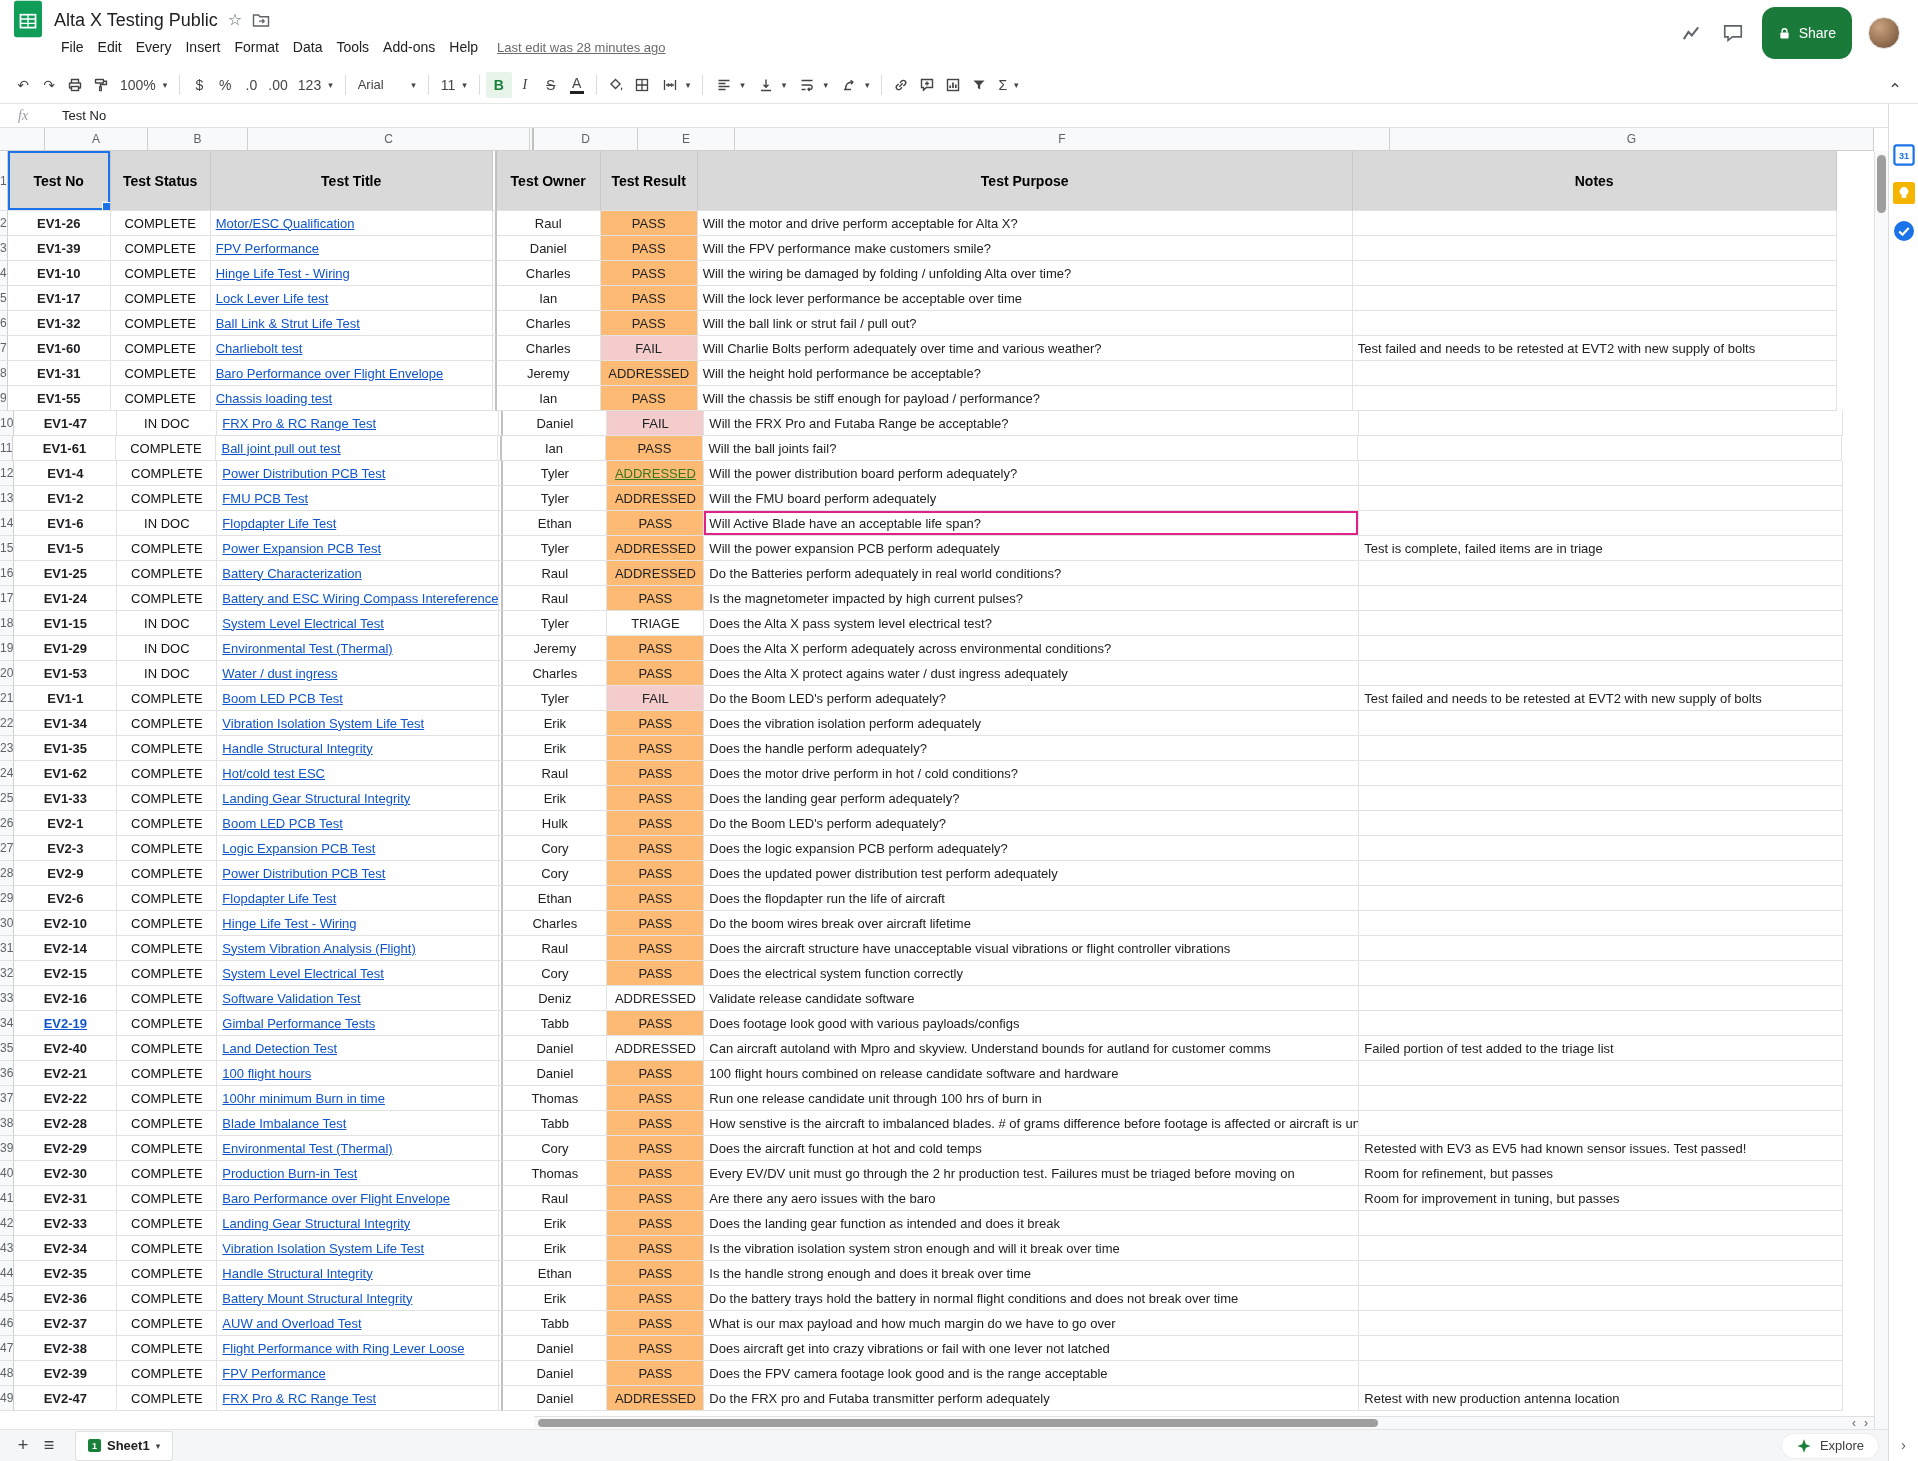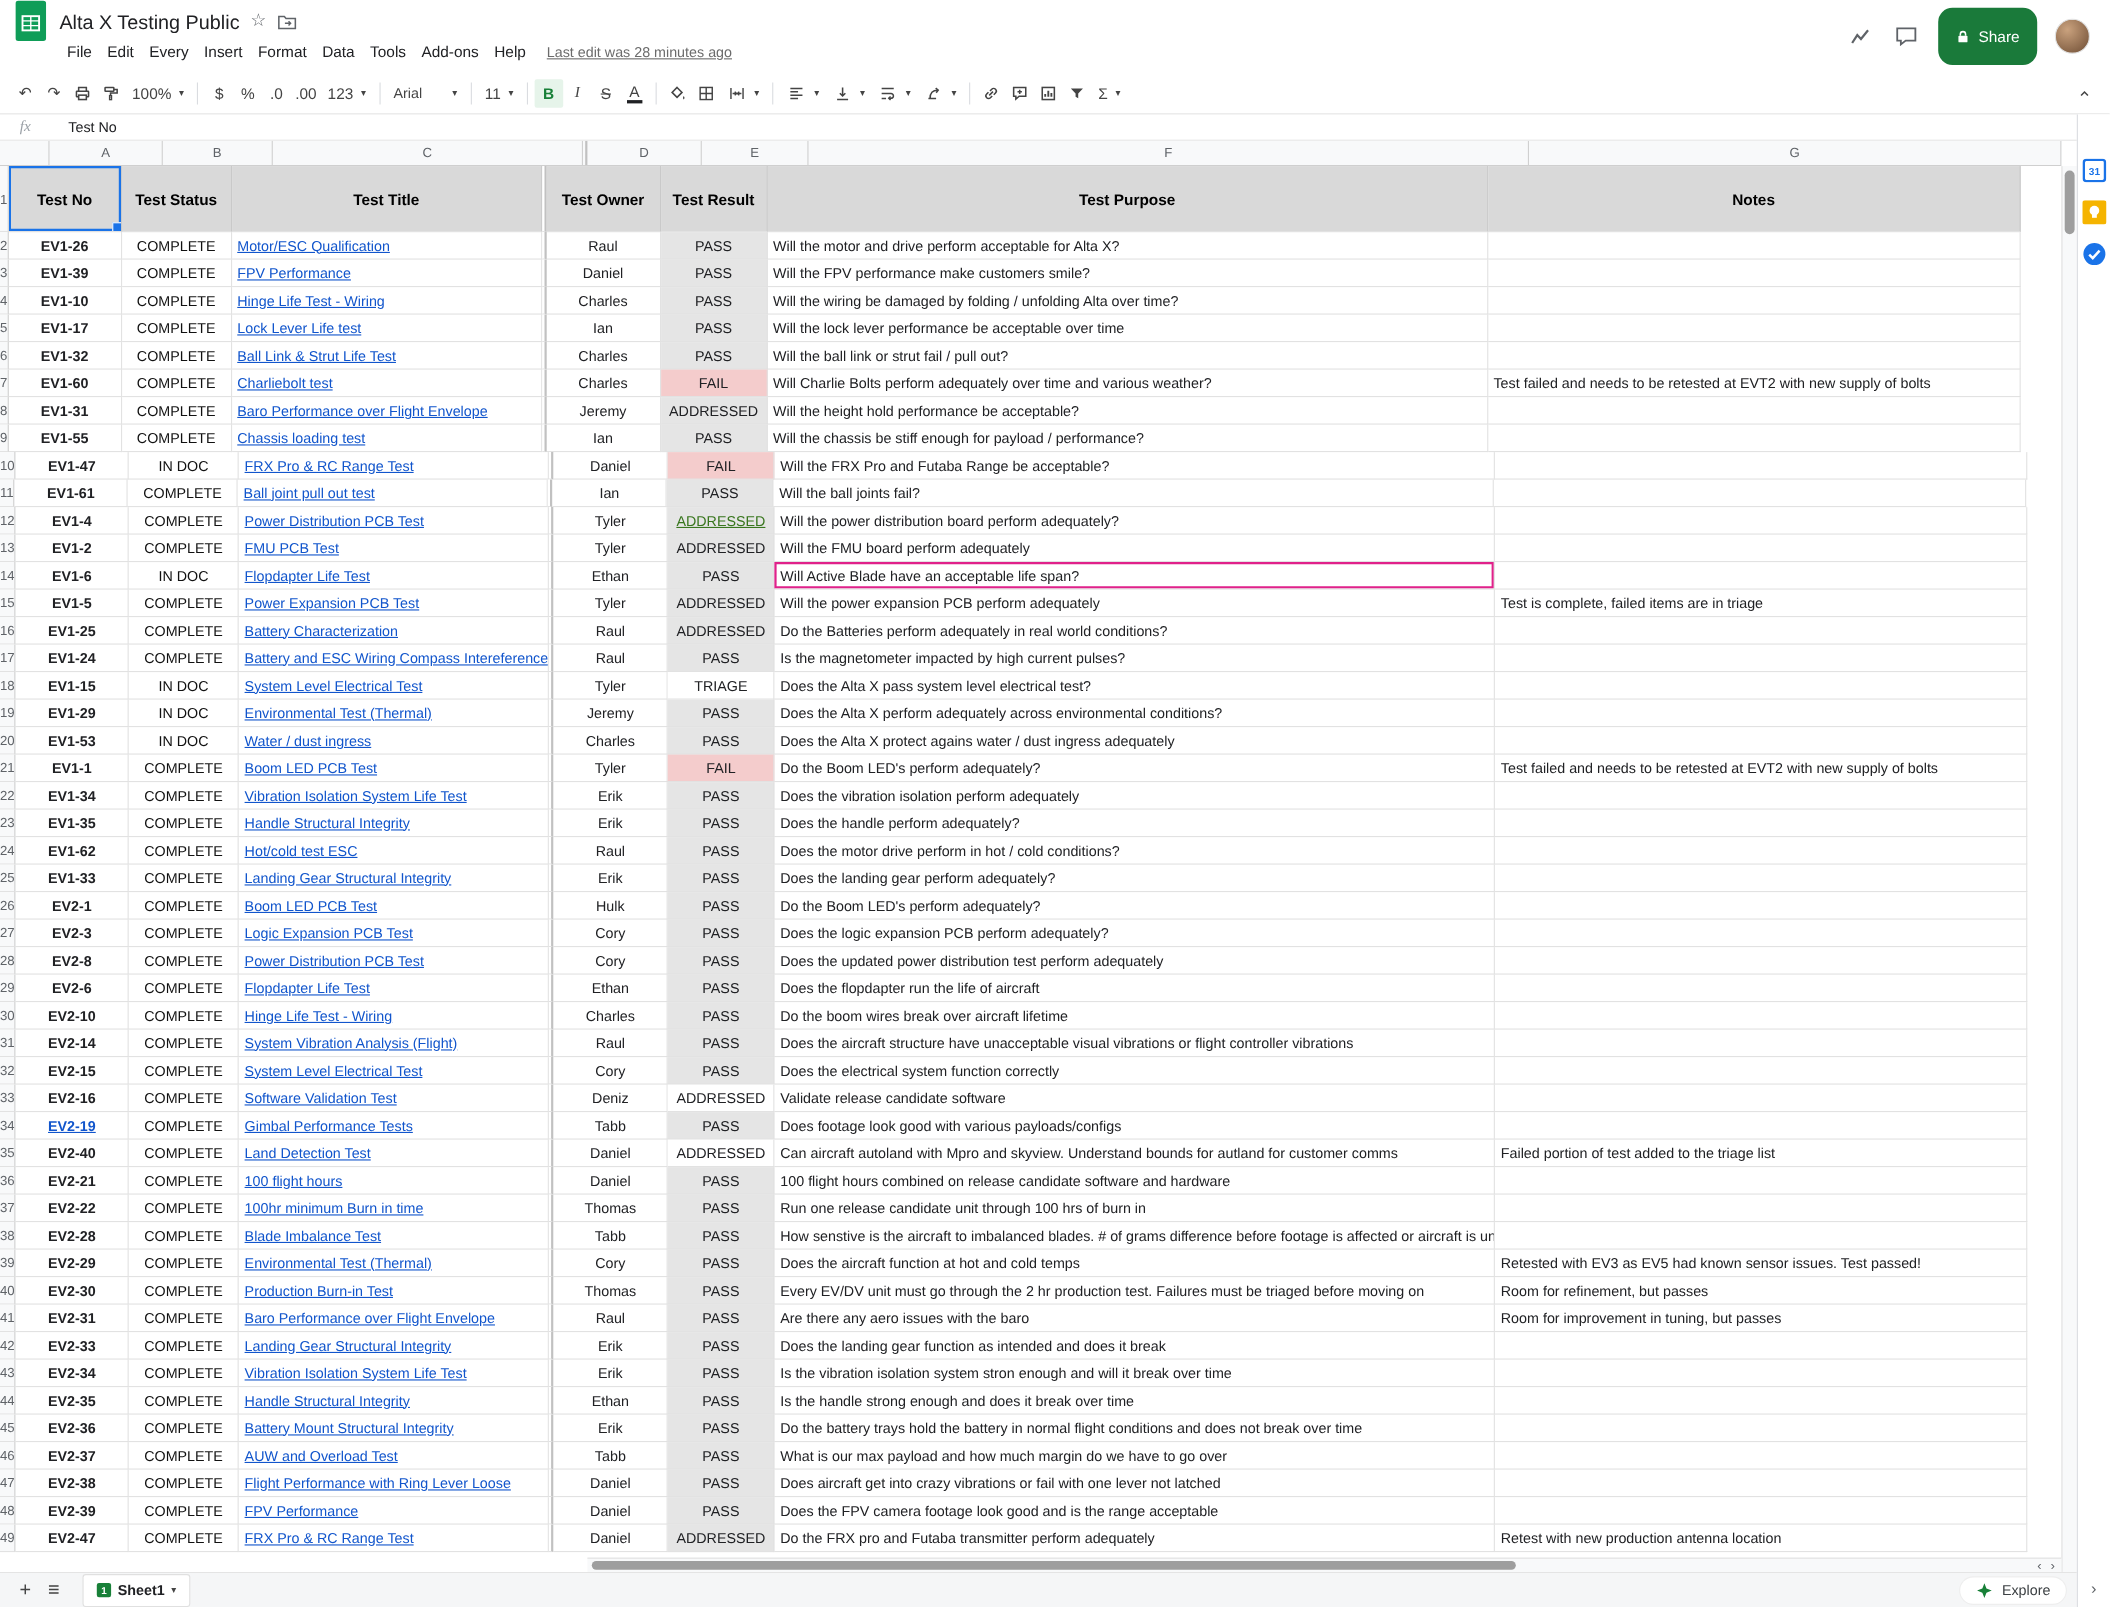--- a/index.html
+++ b/index.html
@@ -67,21 +67,21 @@
     display:flex; align-items:center; overflow:hidden; white-space:nowrap; position:relative; }
   .gut { background:#f8f9fa; color:#5f6368; font-size:12px; justify-content:center;
     border-right:1px solid #d0d0d0; }
   .c-center { justify-content:center; }
   .c-left { padding:0 5px; justify-content:flex-start; }
   .divcell { background:#fff; border-right:2px solid #c1c1c1; }
   .hcell { background:#d9d9d9; font-weight:bold; font-size:14px; justify-content:center;
     border-right:1px solid #c9c9c9; color:#000; }
   .numcell { font-weight:bold; }
   .statuscell { color:#111; }
-  .fill-green { background:#e5e5e5; }
+  .fill-green { background:#fdba74; }
   .fill-red { background:#f4cccc; }
   .fill-none { background:#fff; }
   .title-link, .blue-link { color:#1155cc; text-decoration:underline; }
   .green-link { color:#38761d; text-decoration:underline; }
   .sel { box-shadow:inset 0 0 0 2px #1a73e8; z-index:2; }
   .sel::after { content:""; position:absolute; width:7px; height:7px; right:-1px; bottom:-1px;
     background:#1a73e8; border:1px solid #fff; }
   .collab-sel { box-shadow:inset 0 0 0 2px #e0218a; z-index:2; }
 
   .vscroll { position:absolute; top:23px; right:0; bottom:0; width:14px; background:#f8f9fa;
@@ -626,21 +626,21 @@
     <div class="cell w-b c-center statuscell">COMPLETE</div>
     <div class="cell w-c c-left title-link">Logic Expansion PCB Test</div>
     <div class="cell w-div divcell"></div>
     <div class="cell w-d c-center">Cory</div>
     <div class="cell w-e c-center fill-green">PASS</div>
     <div class="cell w-f c-left">Does the logic expansion PCB perform adequately?</div>
     <div class="cell w-g c-left"></div>
   </div>
           <div class="row">
     <div class="cell gut">28</div>
-    <div class="cell w-a c-center numcell">EV2-8</div>
+    <div class="cell w-a c-center numcell">EV2-9</div>
     <div class="cell w-b c-center statuscell">COMPLETE</div>
     <div class="cell w-c c-left title-link">Power Distribution PCB Test</div>
     <div class="cell w-div divcell"></div>
     <div class="cell w-d c-center">Cory</div>
     <div class="cell w-e c-center fill-green">PASS</div>
     <div class="cell w-f c-left">Does the updated power distribution test perform adequately</div>
     <div class="cell w-g c-left"></div>
   </div>
           <div class="row">
     <div class="cell gut">29</div>

